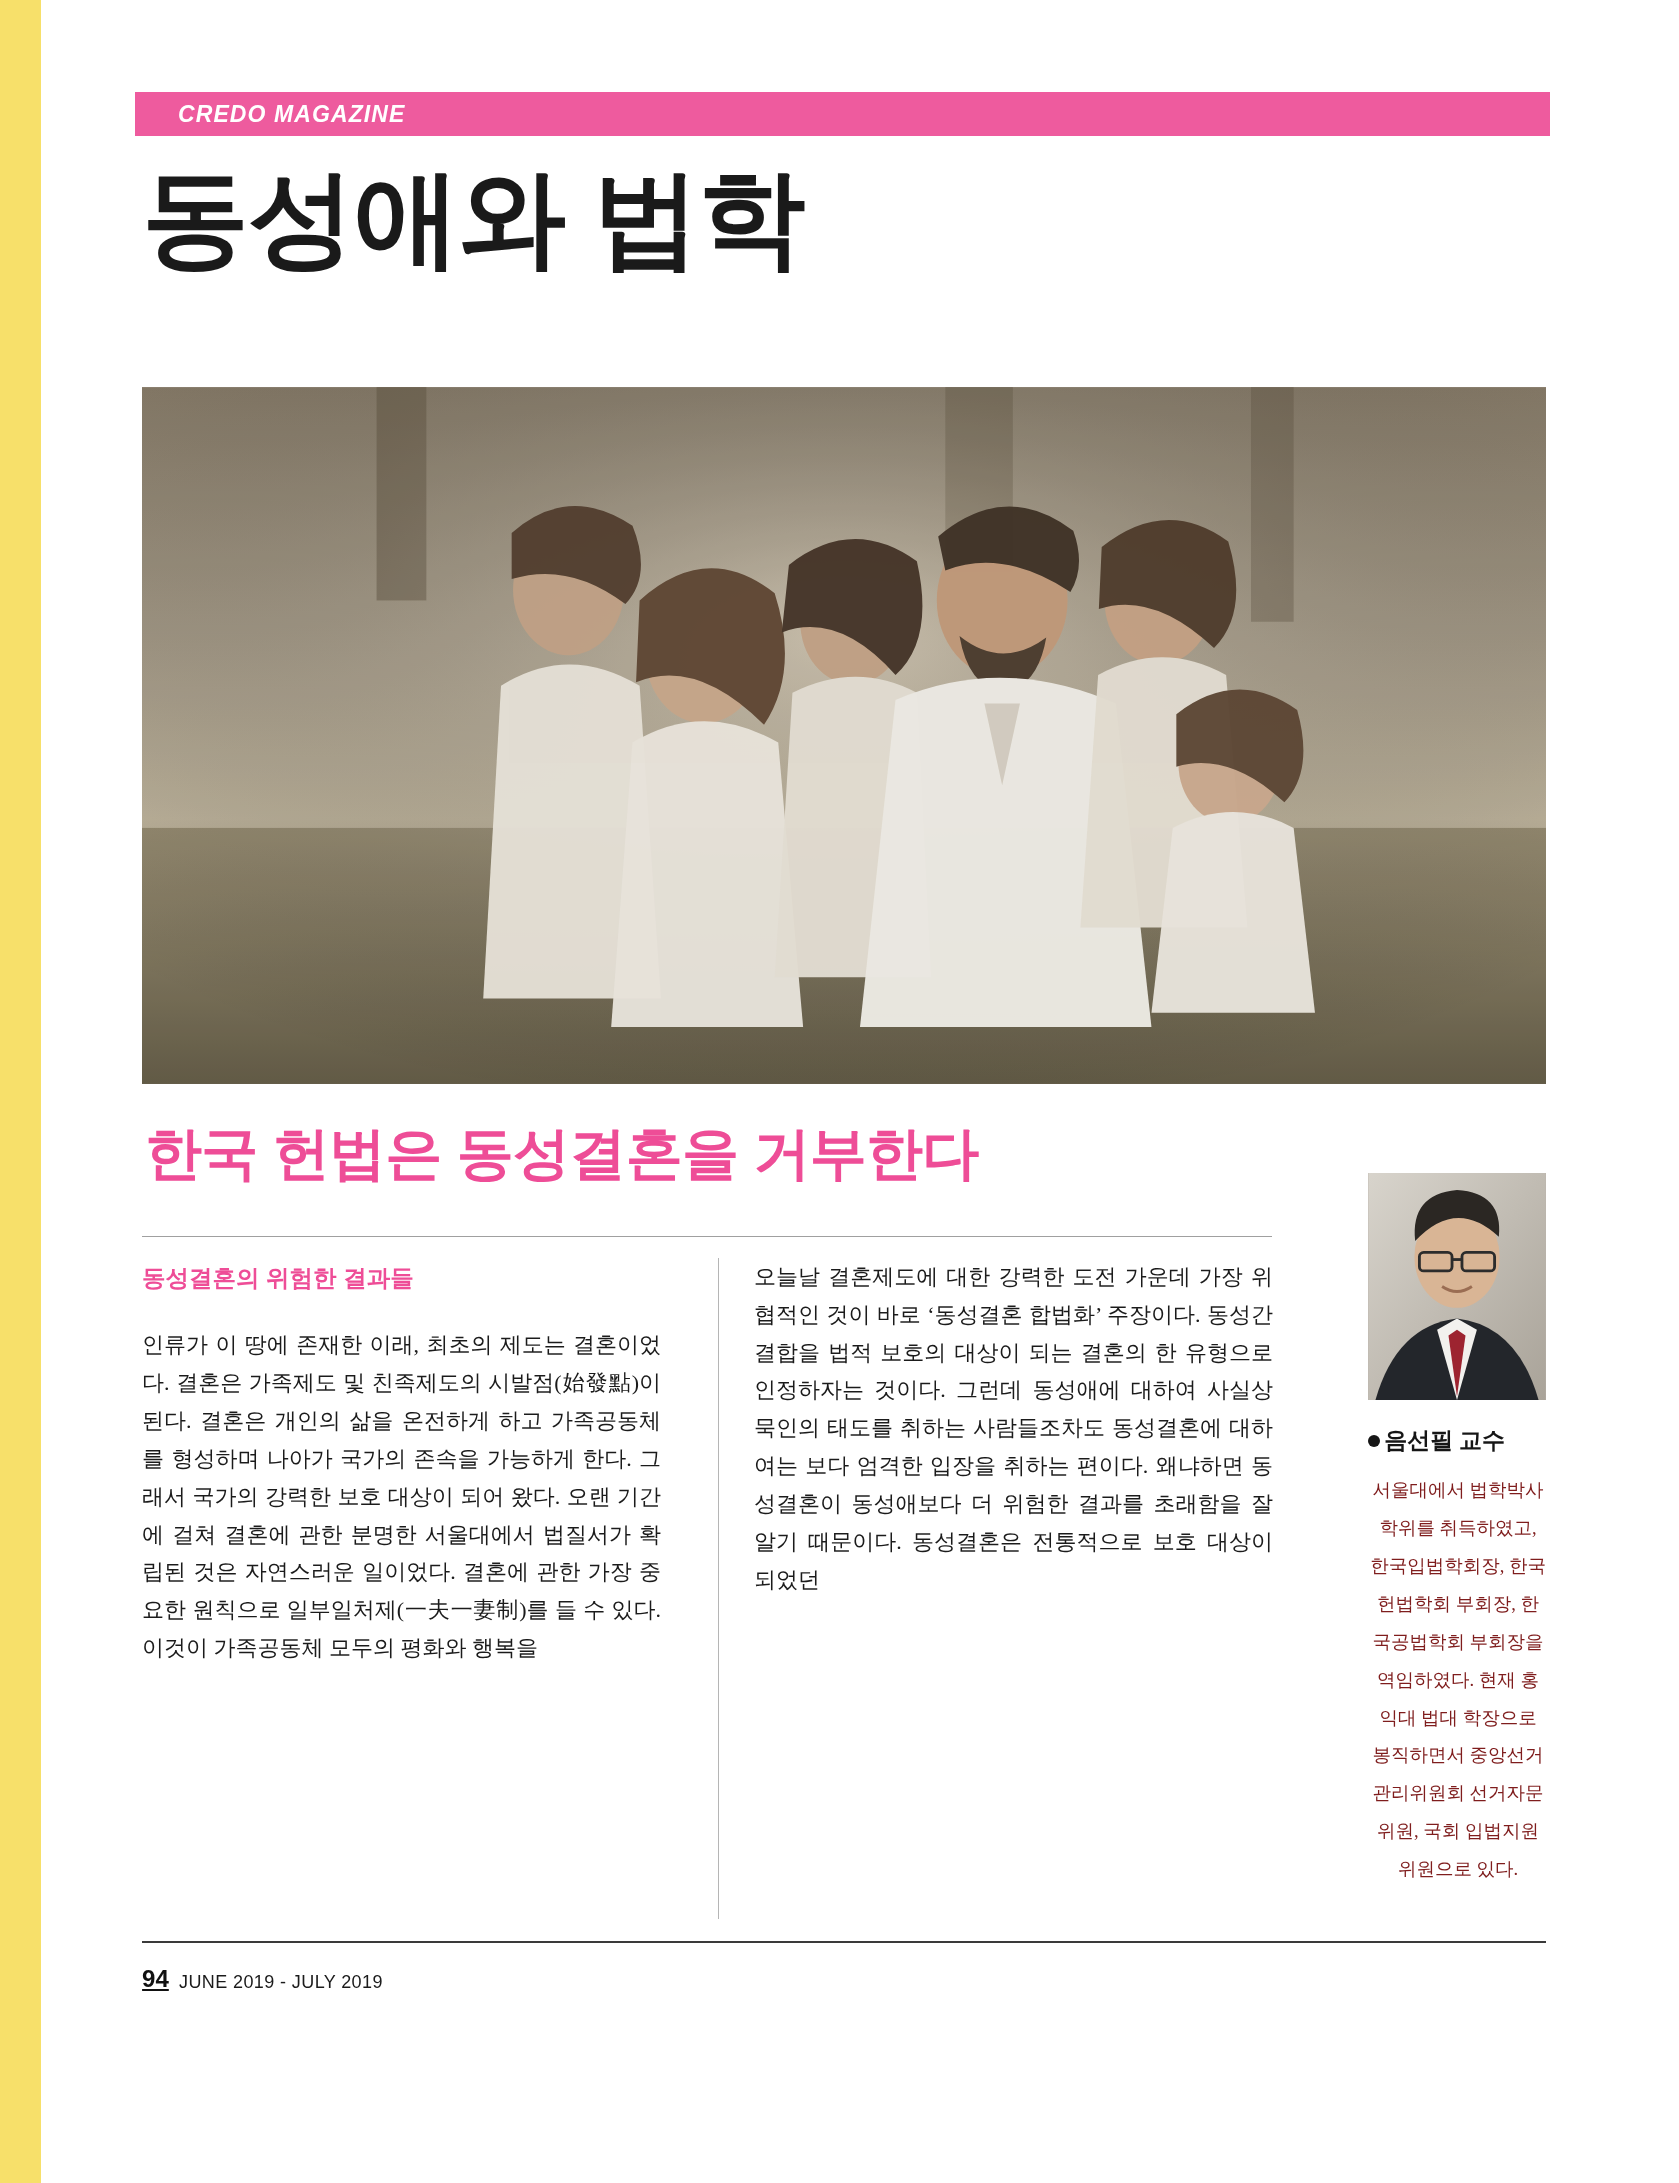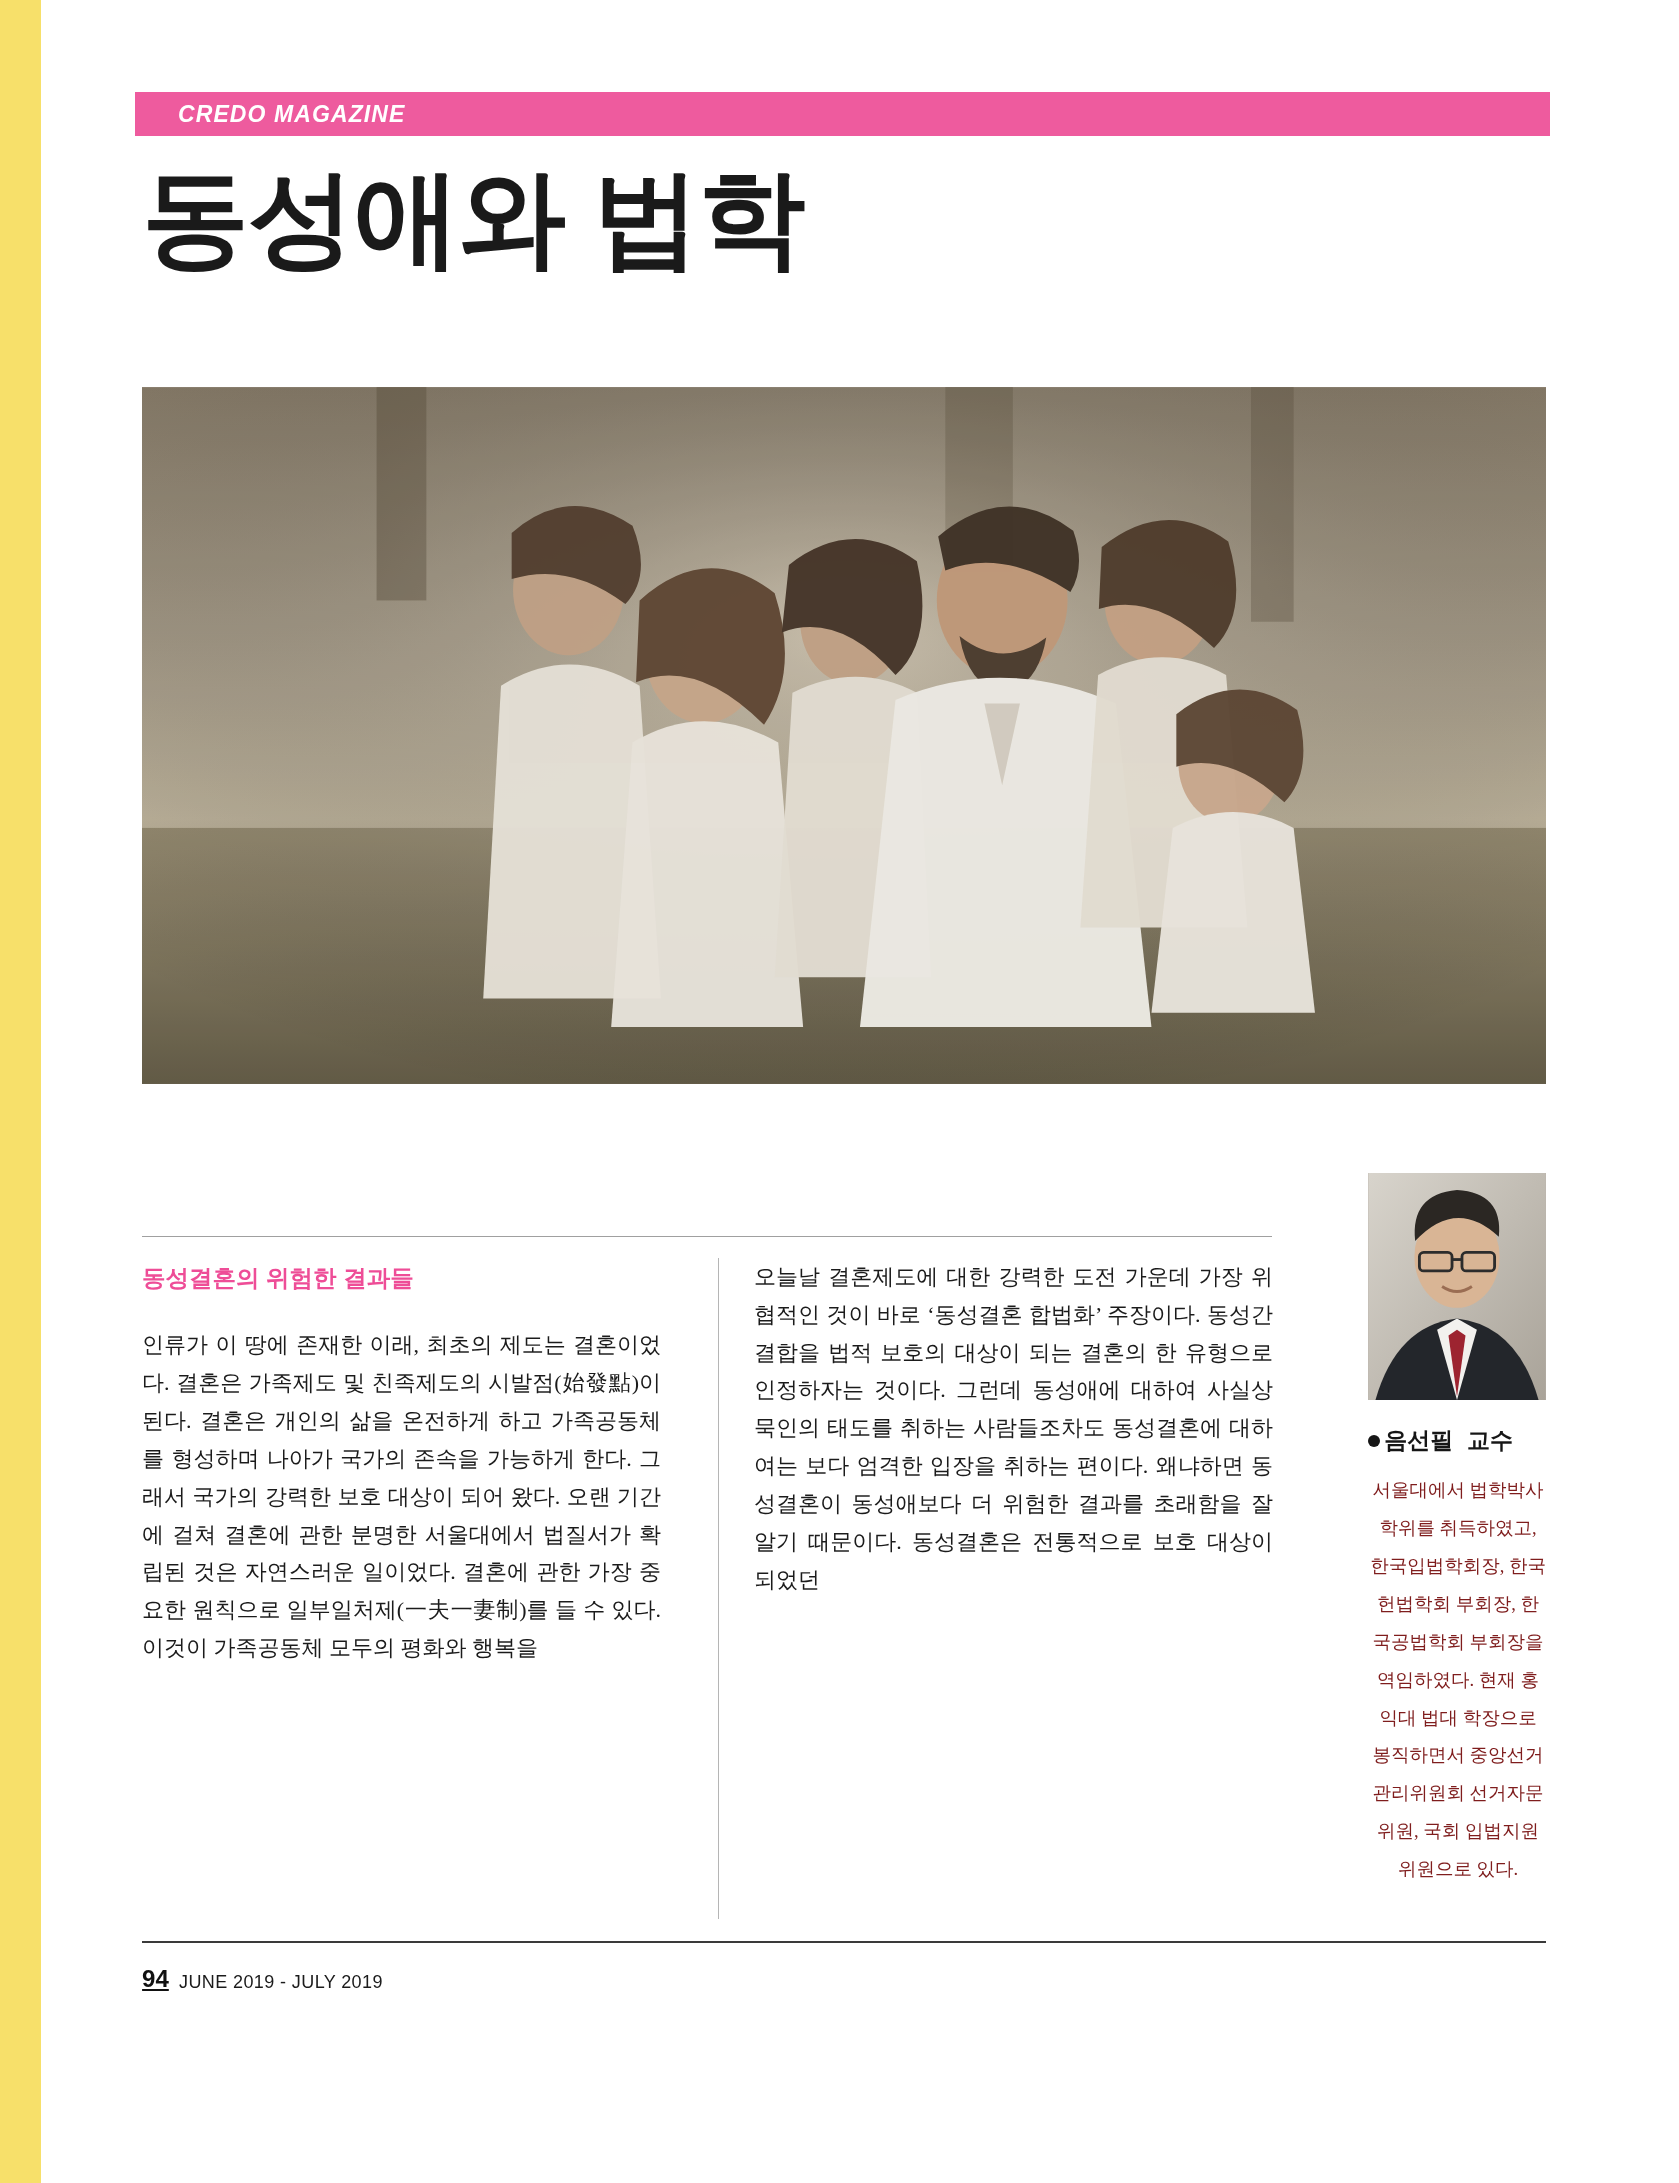--- a/index.html
+++ b/index.html
@@ -149,21 +149,21 @@
     top: 1173px;
     width: 178px;
     height: 227px;
     overflow: hidden;
     background: #b9b2aa;
   }
   .author-name {
     position: absolute;
     left: 1233px;
     top: 1425px;
-    font-family: Liberation Mono, monospace;
+    font-family: Liberation Serif, serif;
     font-weight: bold;
     font-size: 23px;
     color: #161616;
     white-space: nowrap;
   }
   .author-bullet {
     display: inline-block;
     width: 12px;
     height: 12px;
     border-radius: 50%;
@@ -277,20 +277,21 @@
 
         <g opacity="0.97">
           <ellipse cx="1530" cy="530" rx="72" ry="84" fill="#d3b095"></ellipse>
           <path d="M1450 620 Q1535 575 1620 620 L1650 880 L1420 880 Z" fill="#f7f4ee"></path>
           <path d="M1455 460 q85 -66 170 -6 q24 86 -18 130 q-78 -72 -152 -50z" fill="#5a4332"></path>
         </g>
         <rect x="0" y="0" width="1975" height="980" fill="#7a6a52" opacity="0.12"></rect>
       </svg>
     </div>
 
+    <div class="subtitle">한국 헌법은 동성결혼을 거부한다</div>
 
     <div class="rule-top"></div>
     <div class="col-divider"></div>
 
     <div class="col col1">
       <div class="kicker">동성결혼의 위험한 결과들</div>
       <p>인류가 이 땅에 존재한 이래, 최초의 제도는 결혼이었다. 결혼은 가족제도 및 친족제도의 시발점(始發點)이 된다. 결혼은 개인의 삶을 온전하게 하고 가족공동체를 형성하며 나아가 국가의 존속을 가능하게 한다. 그래서 국가의 강력한 보호 대상이 되어 왔다. 오랜 기간에 걸쳐 결혼에 관한 분명한 서울대에서 법질서가 확립된 것은 자연스러운 일이었다. 결혼에 관한 가장 중요한 원칙으로 일부일처제(一夫一妻制)를 들 수 있다. 이것이 가족공동체 모두의 평화와 행복을</p>
     </div>
 
     <div class="col col2">

